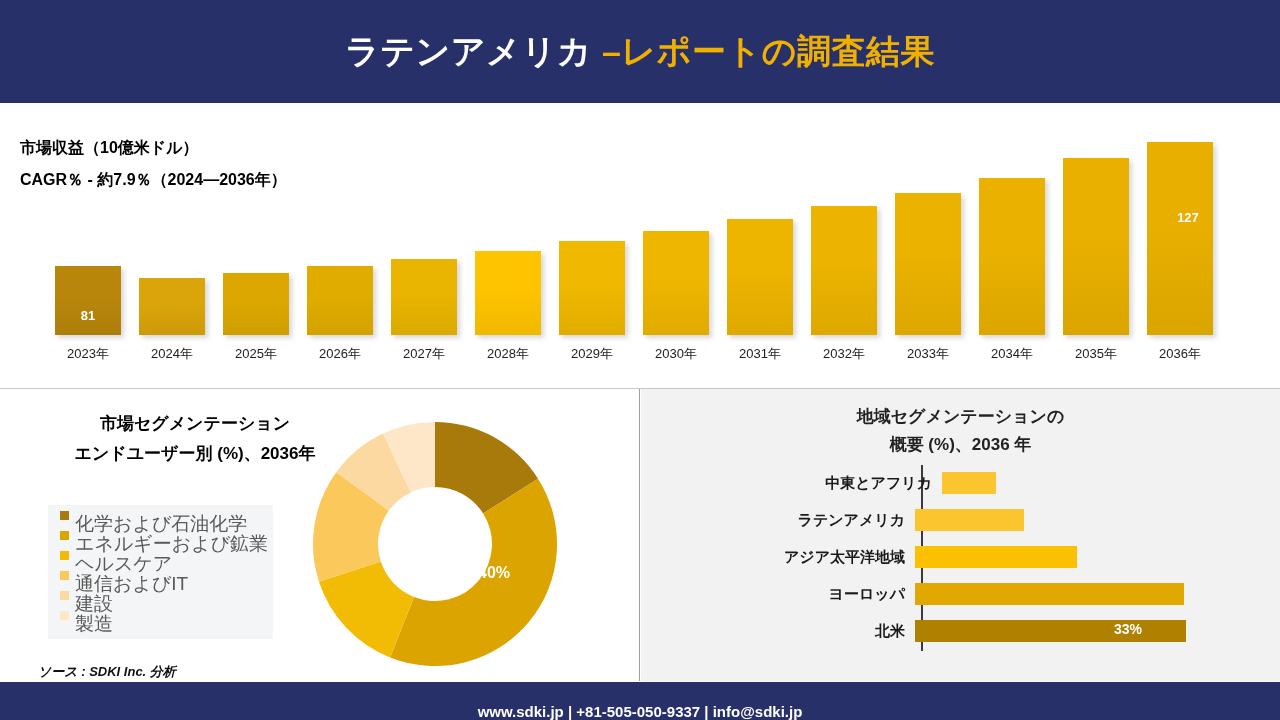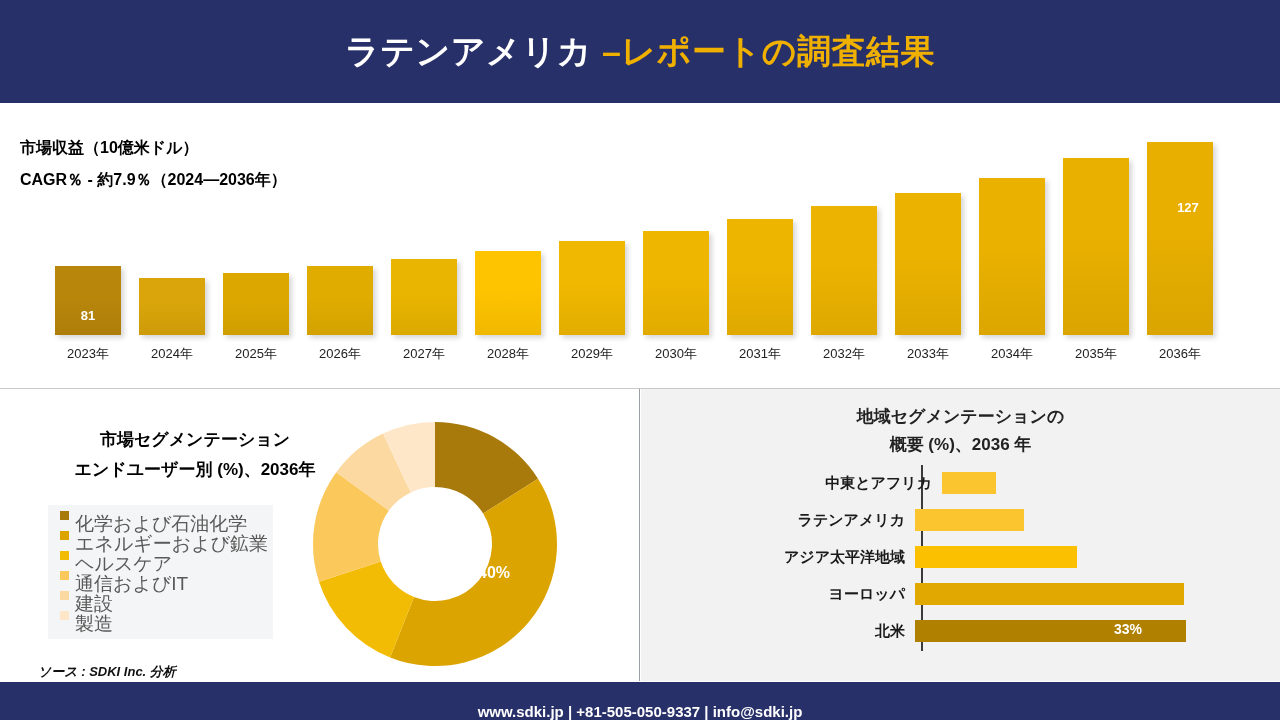--- a/index.html
+++ b/index.html
@@ -45,21 +45,21 @@
     display:flex; align-items:flex-end; justify-content:center;
   }
   .bar {
     width:66px; position:relative;
     box-shadow: 3px 3px 5px rgba(0,0,0,.16);
   }
   .bar-value {
     position:absolute; left:0; right:0; bottom:12px;
     text-align:center; color:#ffffff; font-size:13px; font-weight:bold;
   }
-  .bar-value.top-inset { bottom:auto; top:58px;padding-left:16px; }
+  .bar-value.top-inset { bottom:auto; top:68px;padding-left:16px; }
 
   .axis-labels {
     position:absolute; left:46px; top:345px; width:1180px;
     display:flex;
   }
   .axis-label {
     width:84px; text-align:center; font-size:13px; color:#222;
   }
 
   .divider-h {
@@ -71,21 +71,21 @@
   .panel-left {
     position:absolute; left:0; top:389px; width:640px; height:292px;
     background:#ffffff; border-right:1px solid #9aa0a6;
   }
   .panel-right {
     position:absolute; left:641px; top:389px; width:639px; height:292px;
     background:#F2F2F2;
   }
 
   .seg-title {
-    position:absolute; left:30px; top:36px; width:330px;
+    position:absolute; left:30px; top:20px; width:330px;
     text-align:center; font-size:17px; font-weight:bold; color:#000;
     line-height:30px;
   }
 
   .legend {
     position:absolute; left:48px; top:116px; width:225px;
     background:#F4F5F6; padding:6px 8px 8px 12px;
   }
   .legend-row {
     display:flex; align-items:flex-start; height:20px; font-size:19px;

